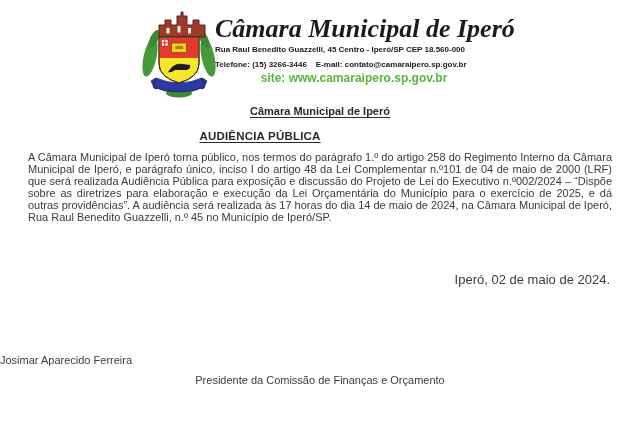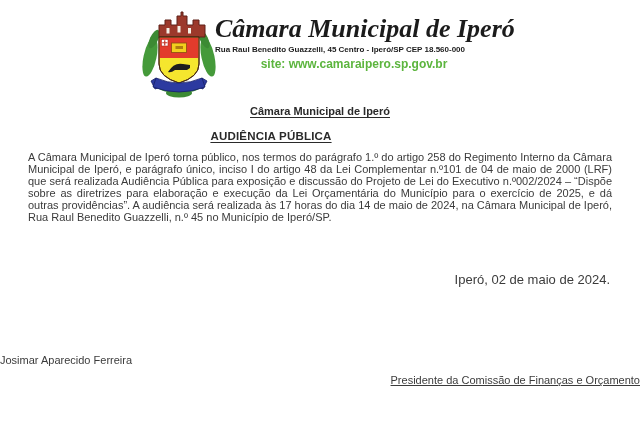--- a/index.html
+++ b/index.html
@@ -17,34 +17,34 @@
   .addr{font-size:8px;font-weight:bold;color:#1b1b1b;line-height:14.5px;white-space:pre;margin-top:0;}
   .addr2{font-size:8px;font-weight:bold;color:#1b1b1b;line-height:14.5px;white-space:pre;}
   .site{font-size:12px;font-weight:bold;color:#5cb53e;line-height:13px;text-align:center;width:100%;}
   
   .doc-h1{
     position:absolute;top:105px;left:0;width:640px;text-align:center;
     font-size:11px;font-weight:bold;color:#2a2a2a;
     text-decoration:underline;text-underline-offset:2px;
   }
   .doc-h2{
-    position:absolute;top:130px;left:12px;width:518px;text-align:center;
+    position:absolute;top:130px;left:1px;width:518px;text-align:center;
     font-size:11.5px;font-weight:bold;color:#2a2a2a;letter-spacing:.2px;
     text-decoration:underline;text-underline-offset:2px;
   }
   
   .notice-body{
     position:absolute;top:151px;left:28px;width:584px;
     font-size:11px;line-height:12px;text-align:justify;color:#3b3b3b;margin:0;
   }
   .date-line{
     position:absolute;top:272px;right:30px;font-size:13px;color:#3b3b3b;text-align:right;
   }
   .sig-name{position:absolute;top:354px;left:0;width:640px;text-align:left;font-size:11px;color:#3b3b3b;}
-  .sig-role{position:absolute;top:374px;left:0;width:640px;text-align:right;font-size:11px;color:#3b3b3b;text-decoration:underline;}
+  .sig-role{position:absolute;top:374px;left:0;width:640px;text-align:center;font-size:11px;color:#3b3b3b;}
 </style>
 </head>
 <body>
 
 <div class="page">
 
   <svg class="crest" viewBox="0 0 74 88" aria-hidden="true">
 
     <g fill="#459a3a">
       <ellipse cx="8" cy="47" rx="6.5" ry="20" transform="rotate(12 8 47)"></ellipse>
@@ -74,20 +74,21 @@
     <path d="M26 62 q6 -10 15 -8 l7 1 v3 l-3 2 h-12 q-4 3 -7 2 z" fill="#1e1e1e"></path>
 
     <path d="M14 68 l-5 3 4 8 6 -2 z" fill="#2c3aa0" stroke="#171f66" stroke-width="0.8"></path>
     <path d="M60 68 l5 3 -4 8 -6 -2 z" fill="#2c3aa0" stroke="#171f66" stroke-width="0.8"></path>
     <path d="M14 68 q23 10 46 0 l3 9 q-26 10 -52 0 z" fill="#2c3aa0" stroke="#171f66" stroke-width="0.8"></path>
   </svg>
 
   <div class="head-text">
     <div class="org-title">Câmara Municipal de Iperó</div>
     <div class="addr">Rua Raul Benedito Guazzelli, 45 Centro - Iperó/SP CEP 18.560-000</div>
+    <div class="addr2">Telefone: (15) 3266-3446    E-mail: contato@camaraipero.sp.gov.br</div>
     <div class="site" style="color: rgb(92, 181, 62);">site: www.camaraipero.sp.gov.br</div>
   </div>
 
   <div class="doc-h1">Câmara Municipal de Iperó</div>
   <div class="doc-h2">AUDIÊNCIA PÚBLICA</div>
 
   <p class="notice-body">A Câmara Municipal de Iperó torna público, nos termos do parágrafo 1.º do artigo 258 do Regimento Interno da Câmara Municipal de Iperó, e parágrafo único, inciso I do artigo 48 da Lei Complementar n.º101 de 04 de maio de 2000 (LRF) que será realizada Audiência Pública para exposição e discussão do Projeto de Lei do Executivo n.º002/2024 – “Dispõe sobre as diretrizes para elaboração e execução da Lei Orçamentária do Município para o exercício de 2025, e dá outras providências”. A audiência será realizada às 17 horas do dia 14 de maio de 2024, na Câmara Municipal de Iperó, Rua Raul Benedito Guazzelli, n.º 45 no Município de Iperó/SP.</p>
 
   <div class="date-line">Iperó, 02 de maio de 2024.</div>
 

